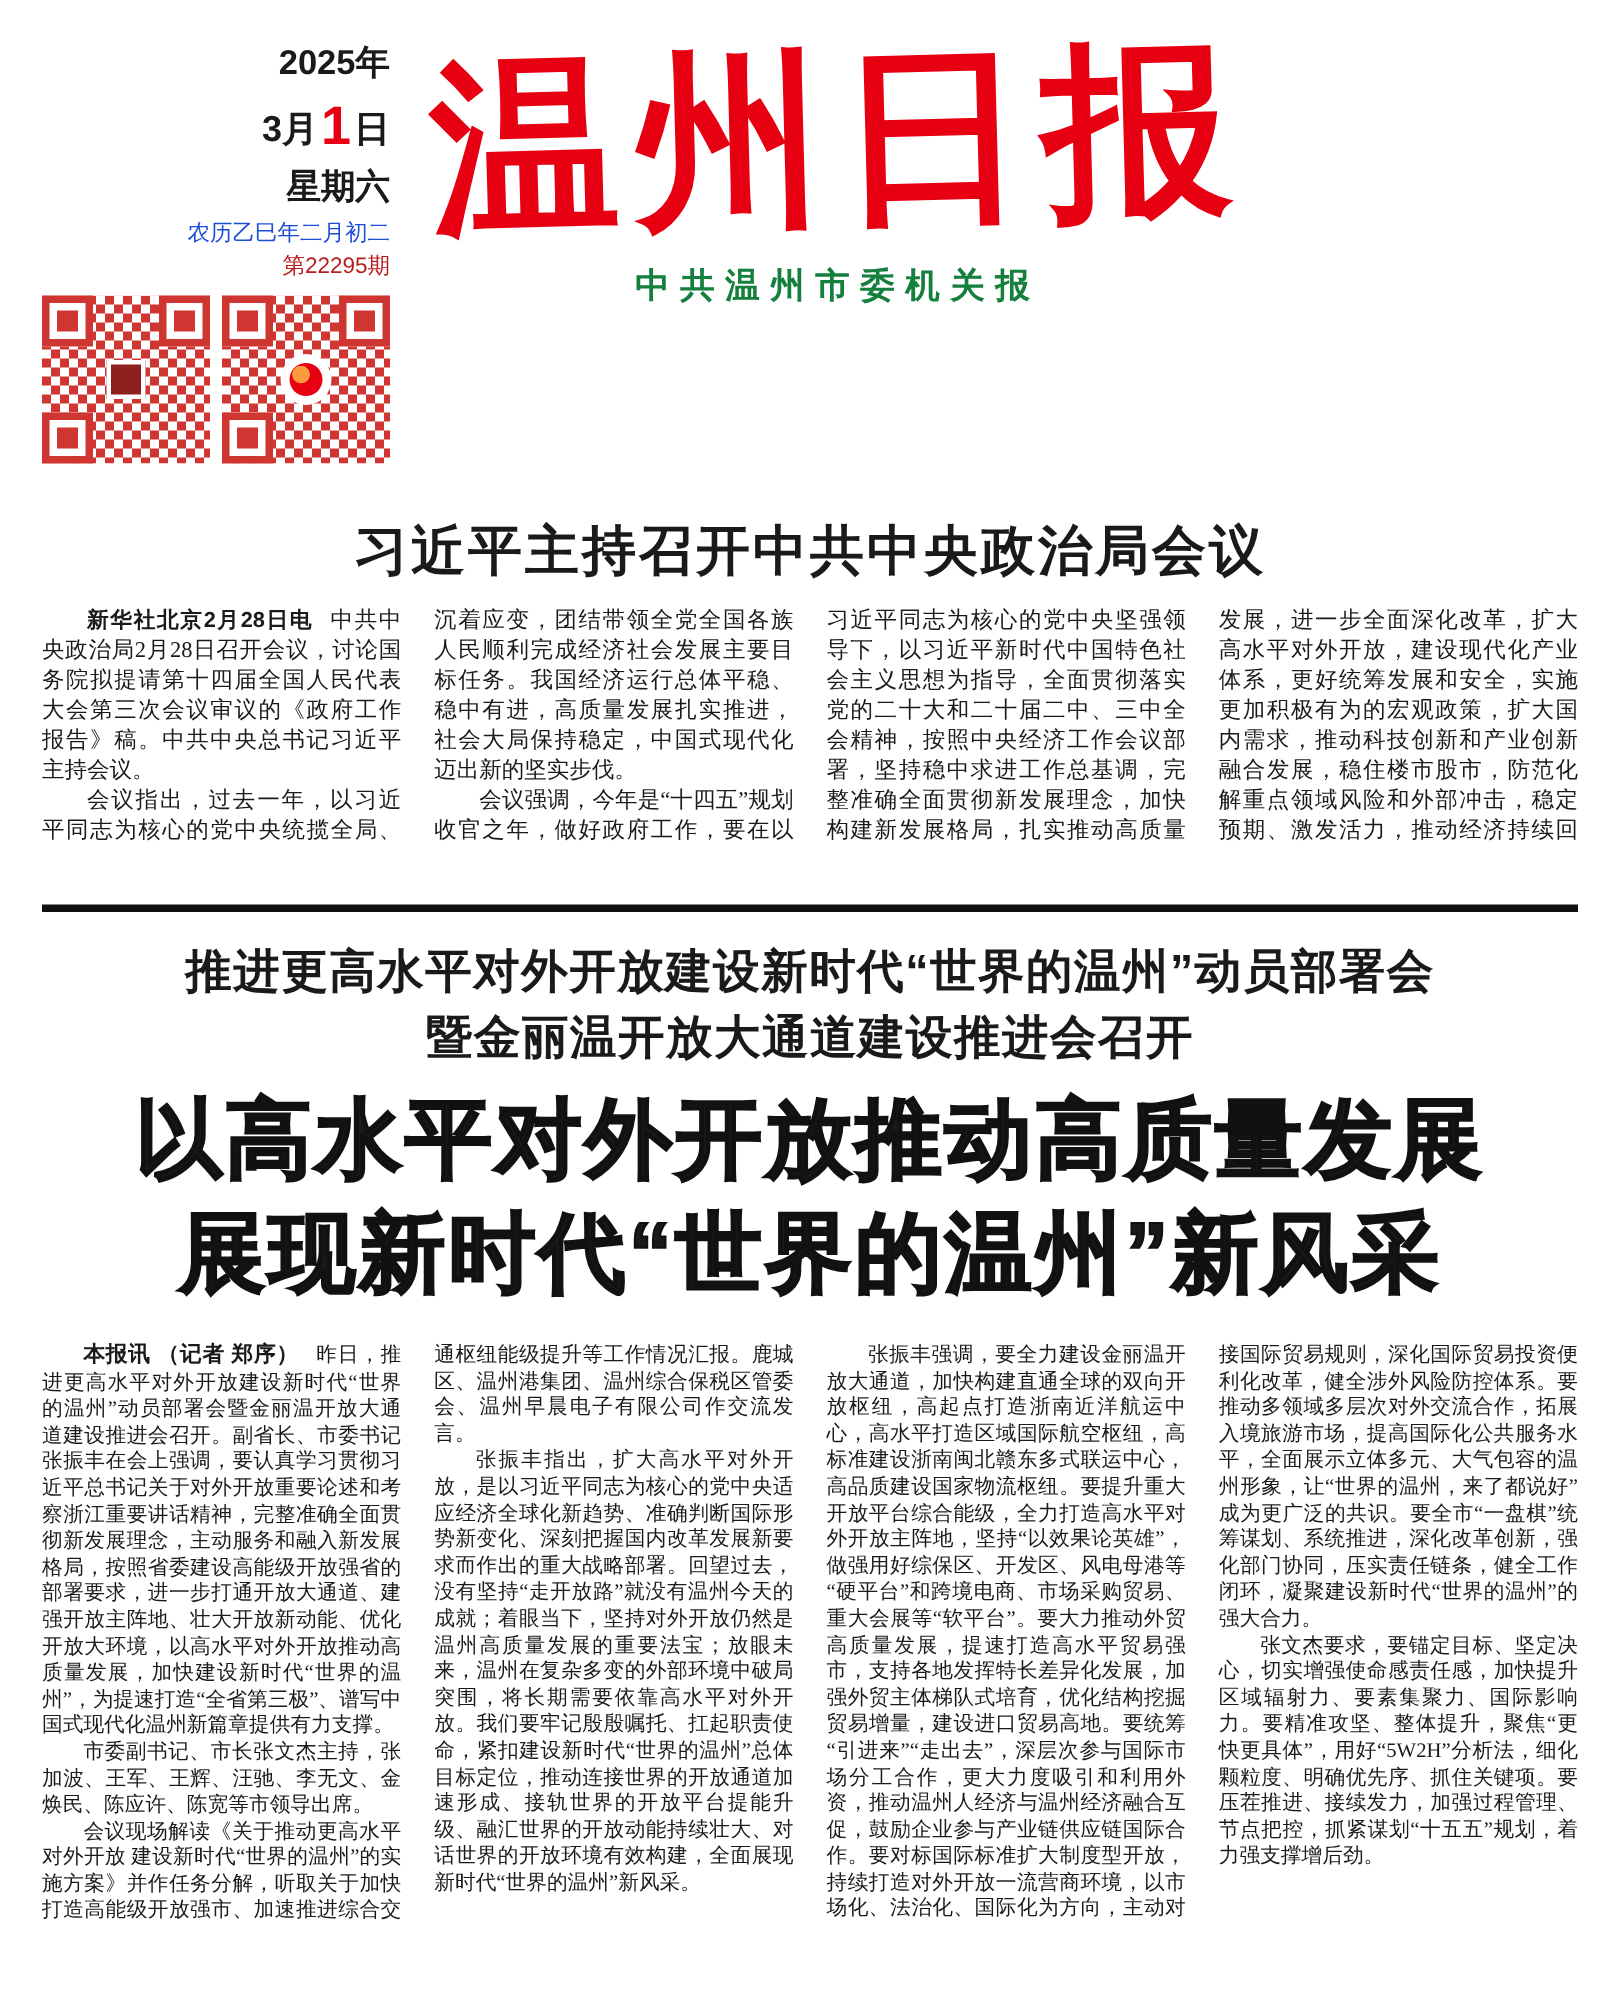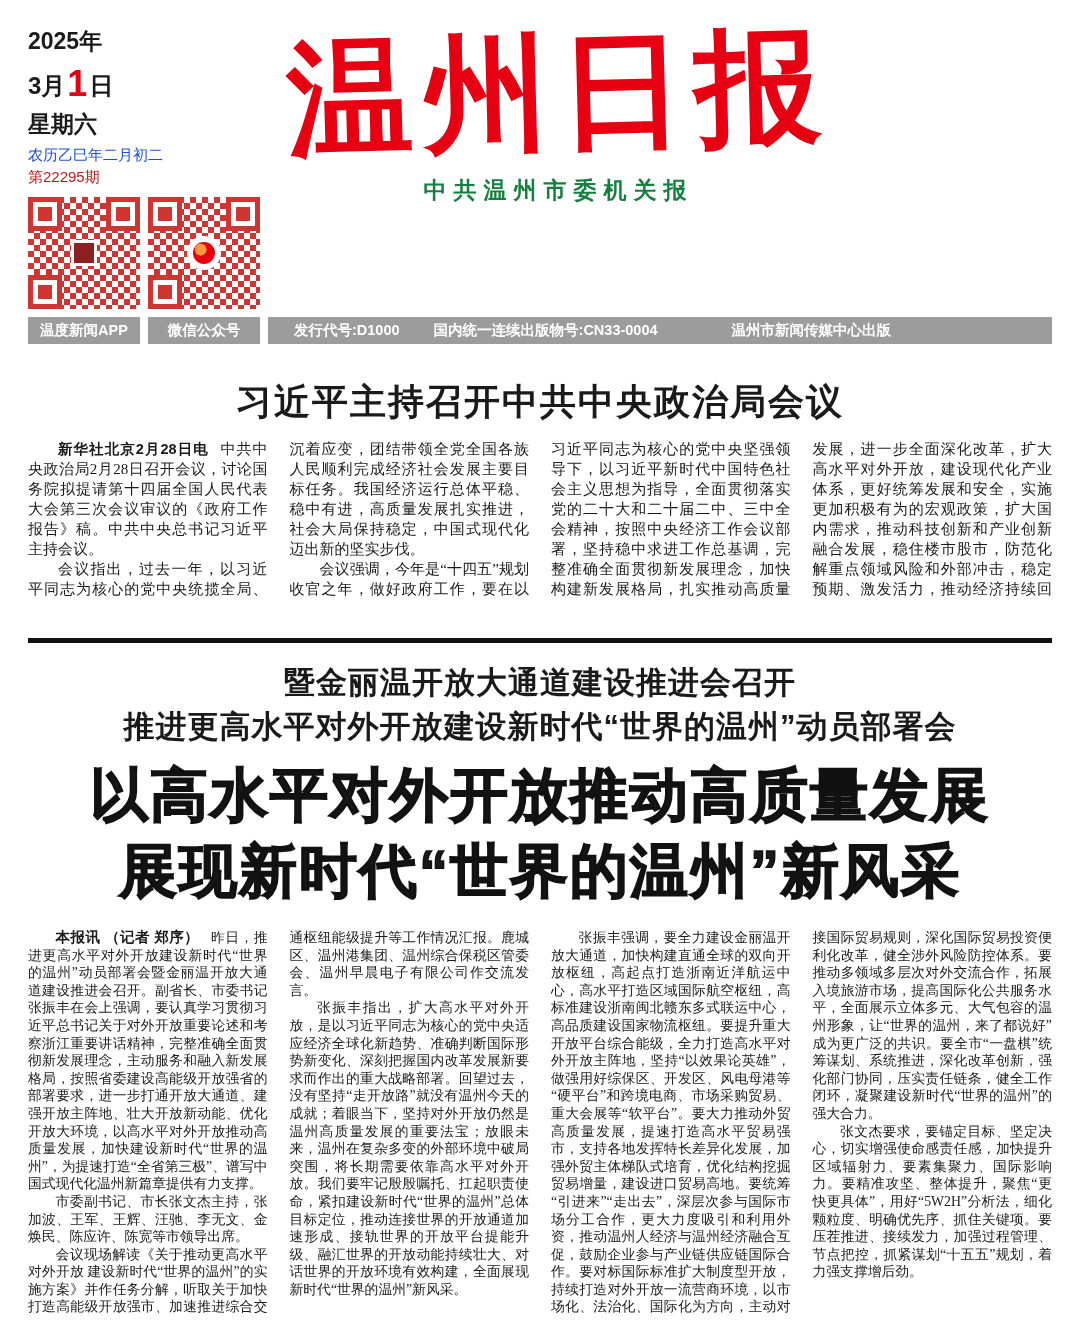--- a/index.html
+++ b/index.html
@@ -3,21 +3,21 @@
 <meta charset="utf-8">
 <style>
   html,body{margin:0;padding:0;background:#e9e9e9;}
   .page{
     width:1080px;height:1328px;background:#fff;margin:0 auto;
     box-sizing:border-box;padding:18px 28px 0 28px;overflow:hidden;
     font-family:"Liberation Serif", serif;color:#1a1a1a;position:relative;
   }
   
   .header-top{display:flex;align-items:flex-start;}
-  .dateblock{width:232px;flex:0 0 232px;text-align:left;font-family:"Liberation Sans",sans-serif;}
+  .dateblock{width:232px;flex:0 0 232px;text-align:right;font-family:"Liberation Sans",sans-serif;}
   .d-year{font-size:23px;font-weight:bold;margin-top:8px;}
   .d-md{font-size:24px;font-weight:bold;margin-top:6px;}
   .d-day{color:#e60012;font-size:36px;font-weight:bold;padding:0 2px;vertical-align:-2px;}
   .d-week{font-size:23px;font-weight:bold;margin-top:4px;}
   .d-lunar{font-size:15px;margin-top:6px;color:#1d4ed8;}
   .d-issue{font-size:15px;margin-top:3px;color:#b91c1c;}
   .qr-row{display:flex;gap:8px;margin-top:10px;}
   .qr{width:112px;height:112px;position:relative;flex:0 0 112px;
       background:repeating-conic-gradient(#cf3531 0% 25%, #ffffff 0% 50%) 0 0/12px 12px;
       outline:1px solid #fff;}
@@ -92,46 +92,37 @@
         </div>
       </div>
     </div>
 
     <div class="masthead">
       <div class="m-title">温州日报</div>
       <div class="m-sub">中共温州市委机关报</div>
     </div>
   </div>
 
-  <div class="header-bar-row">
-    <div class="gray-bar qr-caption">温度新闻APP</div>
-    <div class="gray-bar qr-caption">微信公众号</div>
-    <div class="gray-bar pub-bar">
-      <span>发行代号:D1000</span>
-      <span>国内统一连续出版物号:CN33-0004</span>
-      <span>温州市新闻传媒中心出版</span>
-    </div>
-  </div>
 
   <div>
     <div class="a1-kicker">习近平主持召开中共中央政治局会议</div>
     <div class="cols a1-body">
       <p><b class="lead-label">新华社北京2月28日电</b><span>中共中央政治局2月28日召开会议，讨论国务院拟提请第十四届全国人民代表大会第三次会议审议的《政府工作报告》稿。中共中央总书记习近平主持会议。</span></p>
       <p>会议指出，过去一年，以习近平同志为核心的党中央统揽全局、沉着应变，团结带领全党全国各族人民顺利完成经济社会发展主要目标任务。我国经济运行总体平稳、稳中有进，高质量发展扎实推进，社会大局保持稳定，中国式现代化迈出新的坚实步伐。</p>
       <p>会议强调，今年是“十四五”规划收官之年，做好政府工作，要在以习近平同志为核心的党中央坚强领导下，以习近平新时代中国特色社会主义思想为指导，全面贯彻落实党的二十大和二十届二中、三中全会精神，按照中央经济工作会议部署，坚持稳中求进工作总基调，完整准确全面贯彻新发展理念，加快构建新发展格局，扎实推动高质量发展，进一步全面深化改革，扩大高水平对外开放，建设现代化产业体系，更好统筹发展和安全，实施更加积极有为的宏观政策，扩大国内需求，推动科技创新和产业创新融合发展，稳住楼市股市，防范化解重点领域风险和外部冲击，稳定预期、激发活力，推动经济持续回升向好，不断提高人民生活水平，保持社会和谐稳定，高质量完成“十四五”规划目标任务，为实现“十五五”良好开局打牢基础。</p>
 
     </div>
   </div>
 
   <div class="rule"></div>
 
   <div>
     <div class="a2-kicker">
+      <div>推进更高水平对外开放建设新时代“世界的温州”动员部署会</div>
       <div>暨金丽温开放大通道建设推进会召开</div>
-      <div>推进更高水平对外开放建设新时代“世界的温州”动员部署会</div>
     </div>
     <div class="a2-headline">
       <div>以高水平对外开放推动高质量发展</div>
       <div>展现新时代“世界的温州”新风采</div>
     </div>
     <div class="cols a2-body">
       <p><b class="lead-label">本报讯 （记者 郑序）</b><span>昨日，推进更高水平对外开放建设新时代“世界的温州”动员部署会暨金丽温开放大通道建设推进会召开。副省长、市委书记张振丰在会上强调，要认真学习贯彻习近平总书记关于对外开放重要论述和考察浙江重要讲话精神，完整准确全面贯彻新发展理念，主动服务和融入新发展格局，按照省委建设高能级开放强省的部署要求，进一步打通开放大通道、建强开放主阵地、壮大开放新动能、优化开放大环境，以高水平对外开放推动高质量发展，加快建设新时代“世界的温州”，为提速打造“全省第三极”、谱写中国式现代化温州新篇章提供有力支撑。</span></p>
       <p>市委副书记、市长张文杰主持，张加波、王军、王辉、汪驰、李无文、金焕民、陈应许、陈宽等市领导出席。</p>
       <p>会议现场解读《关于推动更高水平对外开放 建设新时代“世界的温州”的实施方案》并作任务分解，听取关于加快打造高能级开放强市、加速推进综合交通枢纽能级提升等工作情况汇报。鹿城区、温州港集团、温州综合保税区管委会、温州早晨电子有限公司作交流发言。</p>
       <p>张振丰指出，扩大高水平对外开放，是以习近平同志为核心的党中央适应经济全球化新趋势、准确判断国际形势新变化、深刻把握国内改革发展新要求而作出的重大战略部署。回望过去，没有坚持“走开放路”就没有温州今天的成就；着眼当下，坚持对外开放仍然是温州高质量发展的重要法宝；放眼未来，温州在复杂多变的外部环境中破局突围，将长期需要依靠高水平对外开放。我们要牢记殷殷嘱托、扛起职责使命，紧扣建设新时代“世界的温州”总体目标定位，推动连接世界的开放通道加速形成、接轨世界的开放平台提能升级、融汇世界的开放动能持续壮大、对话世界的开放环境有效构建，全面展现新时代“世界的温州”新风采。</p>

